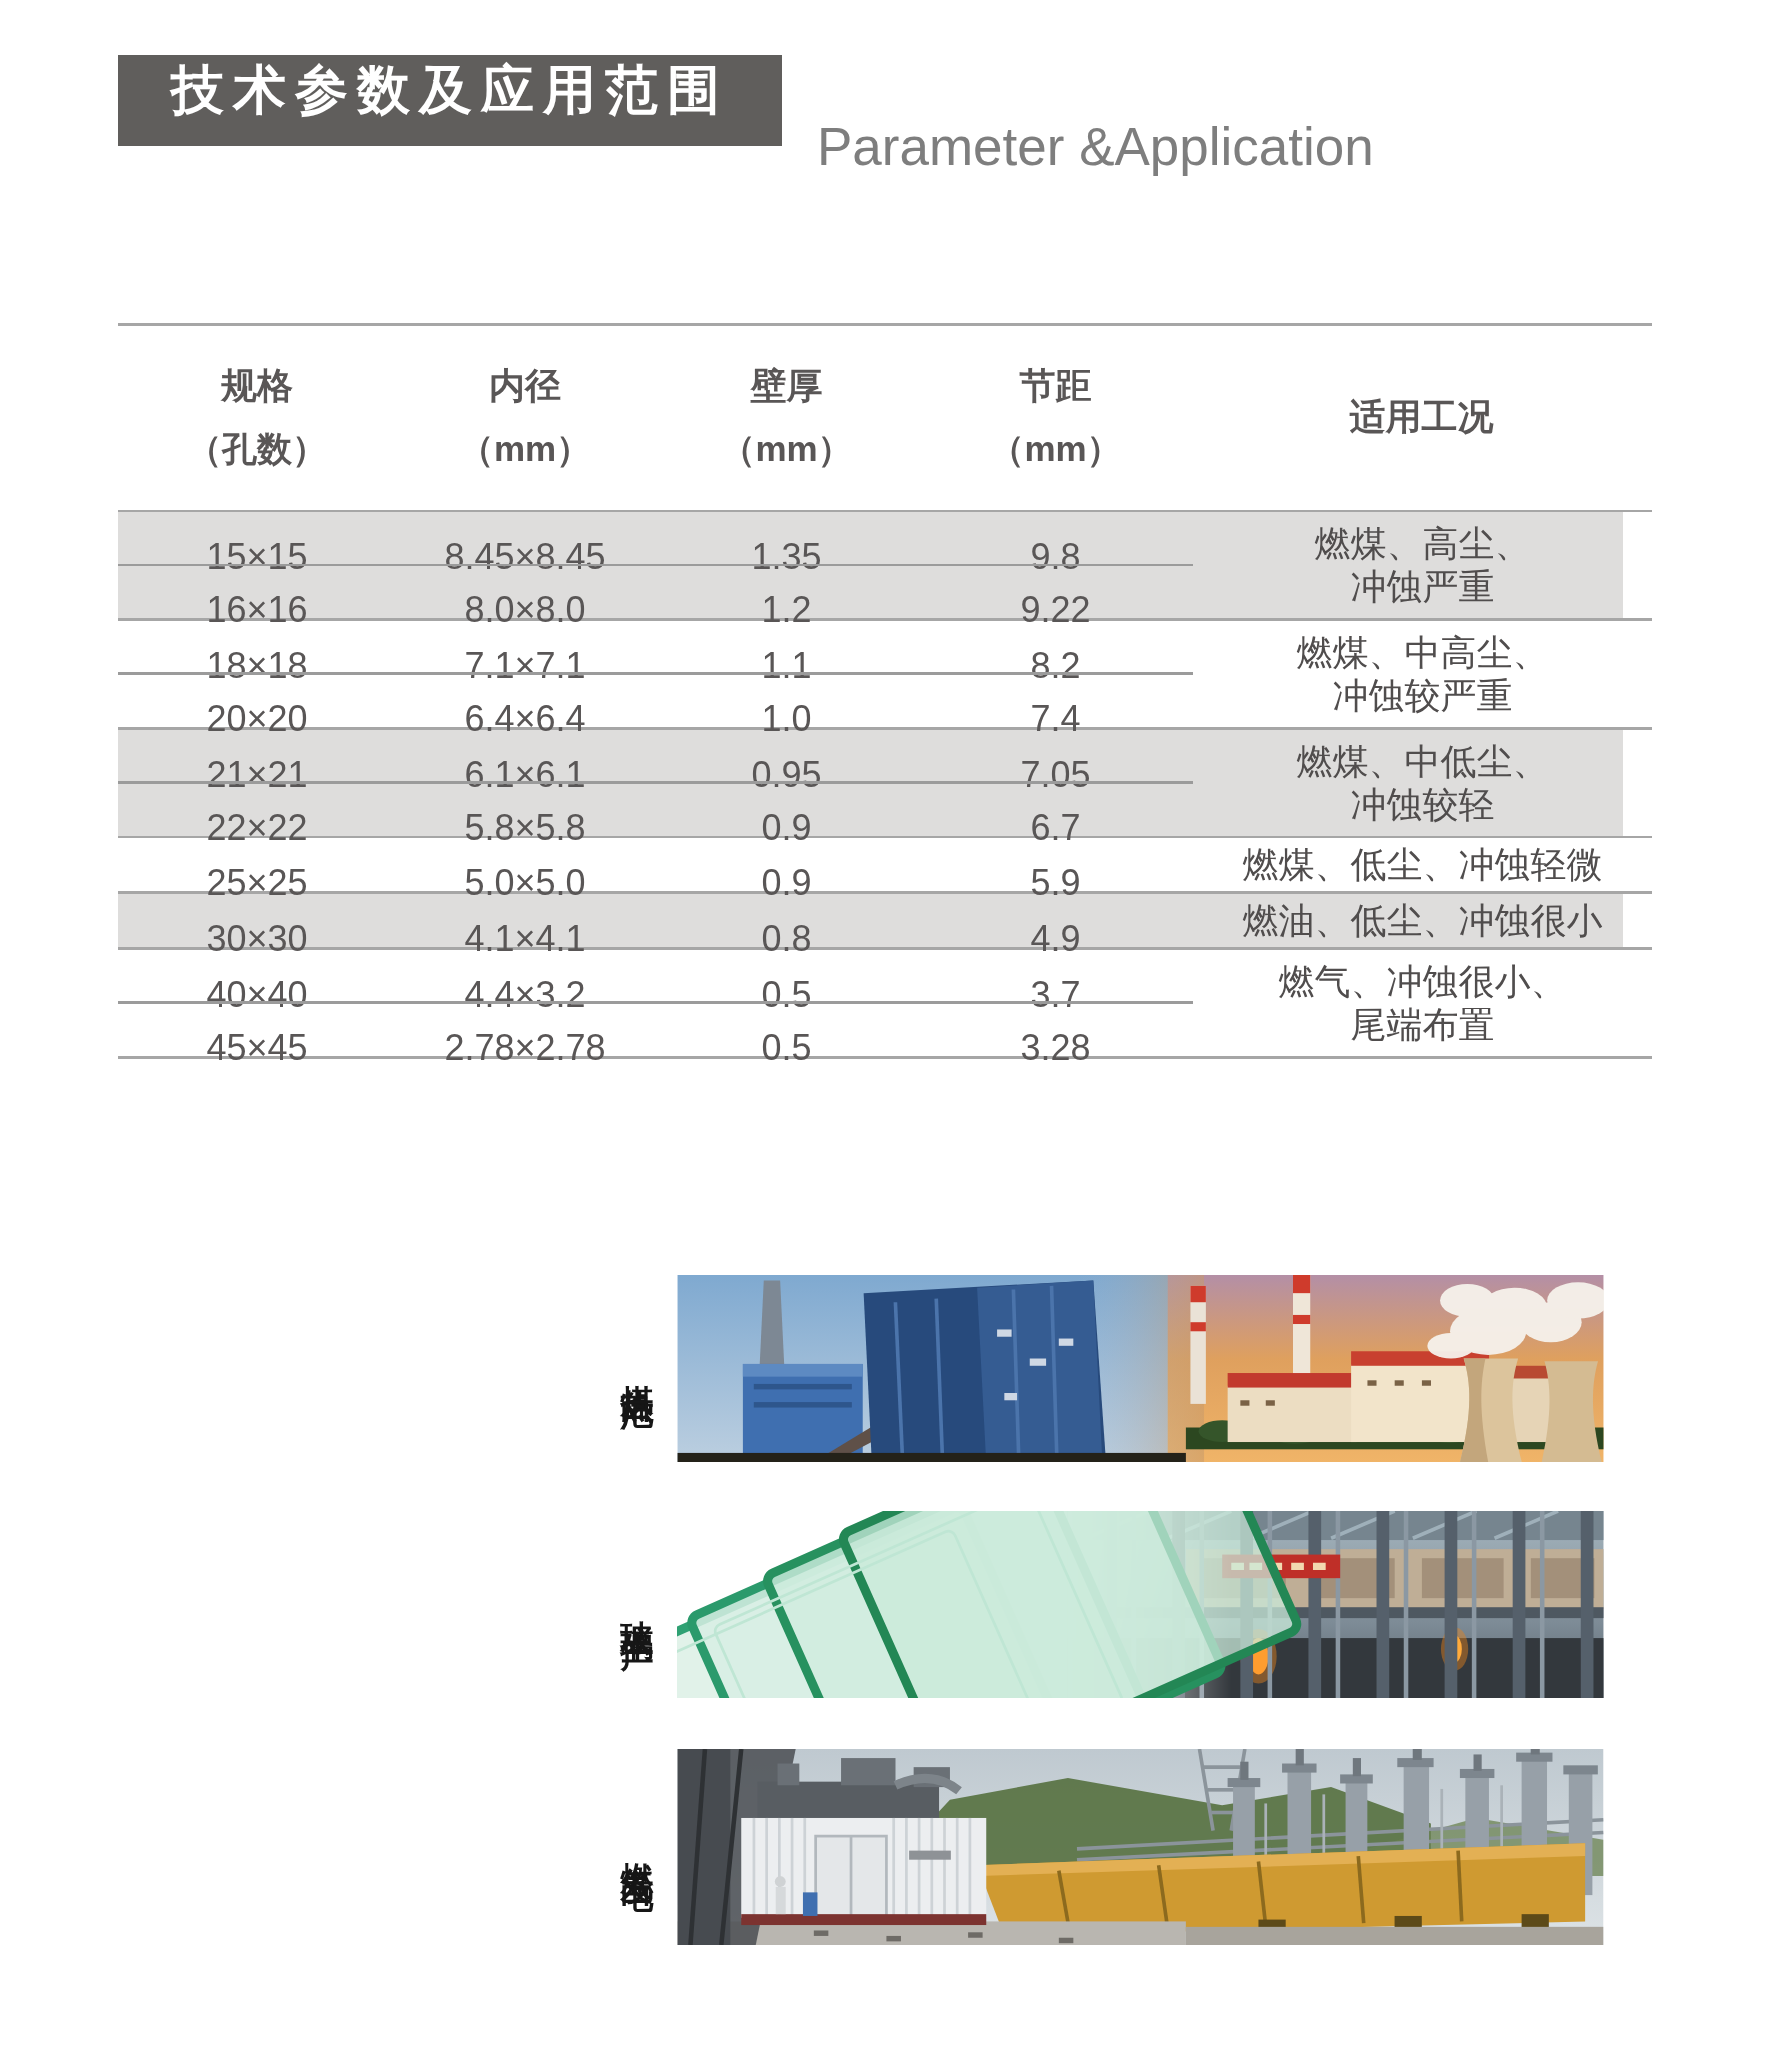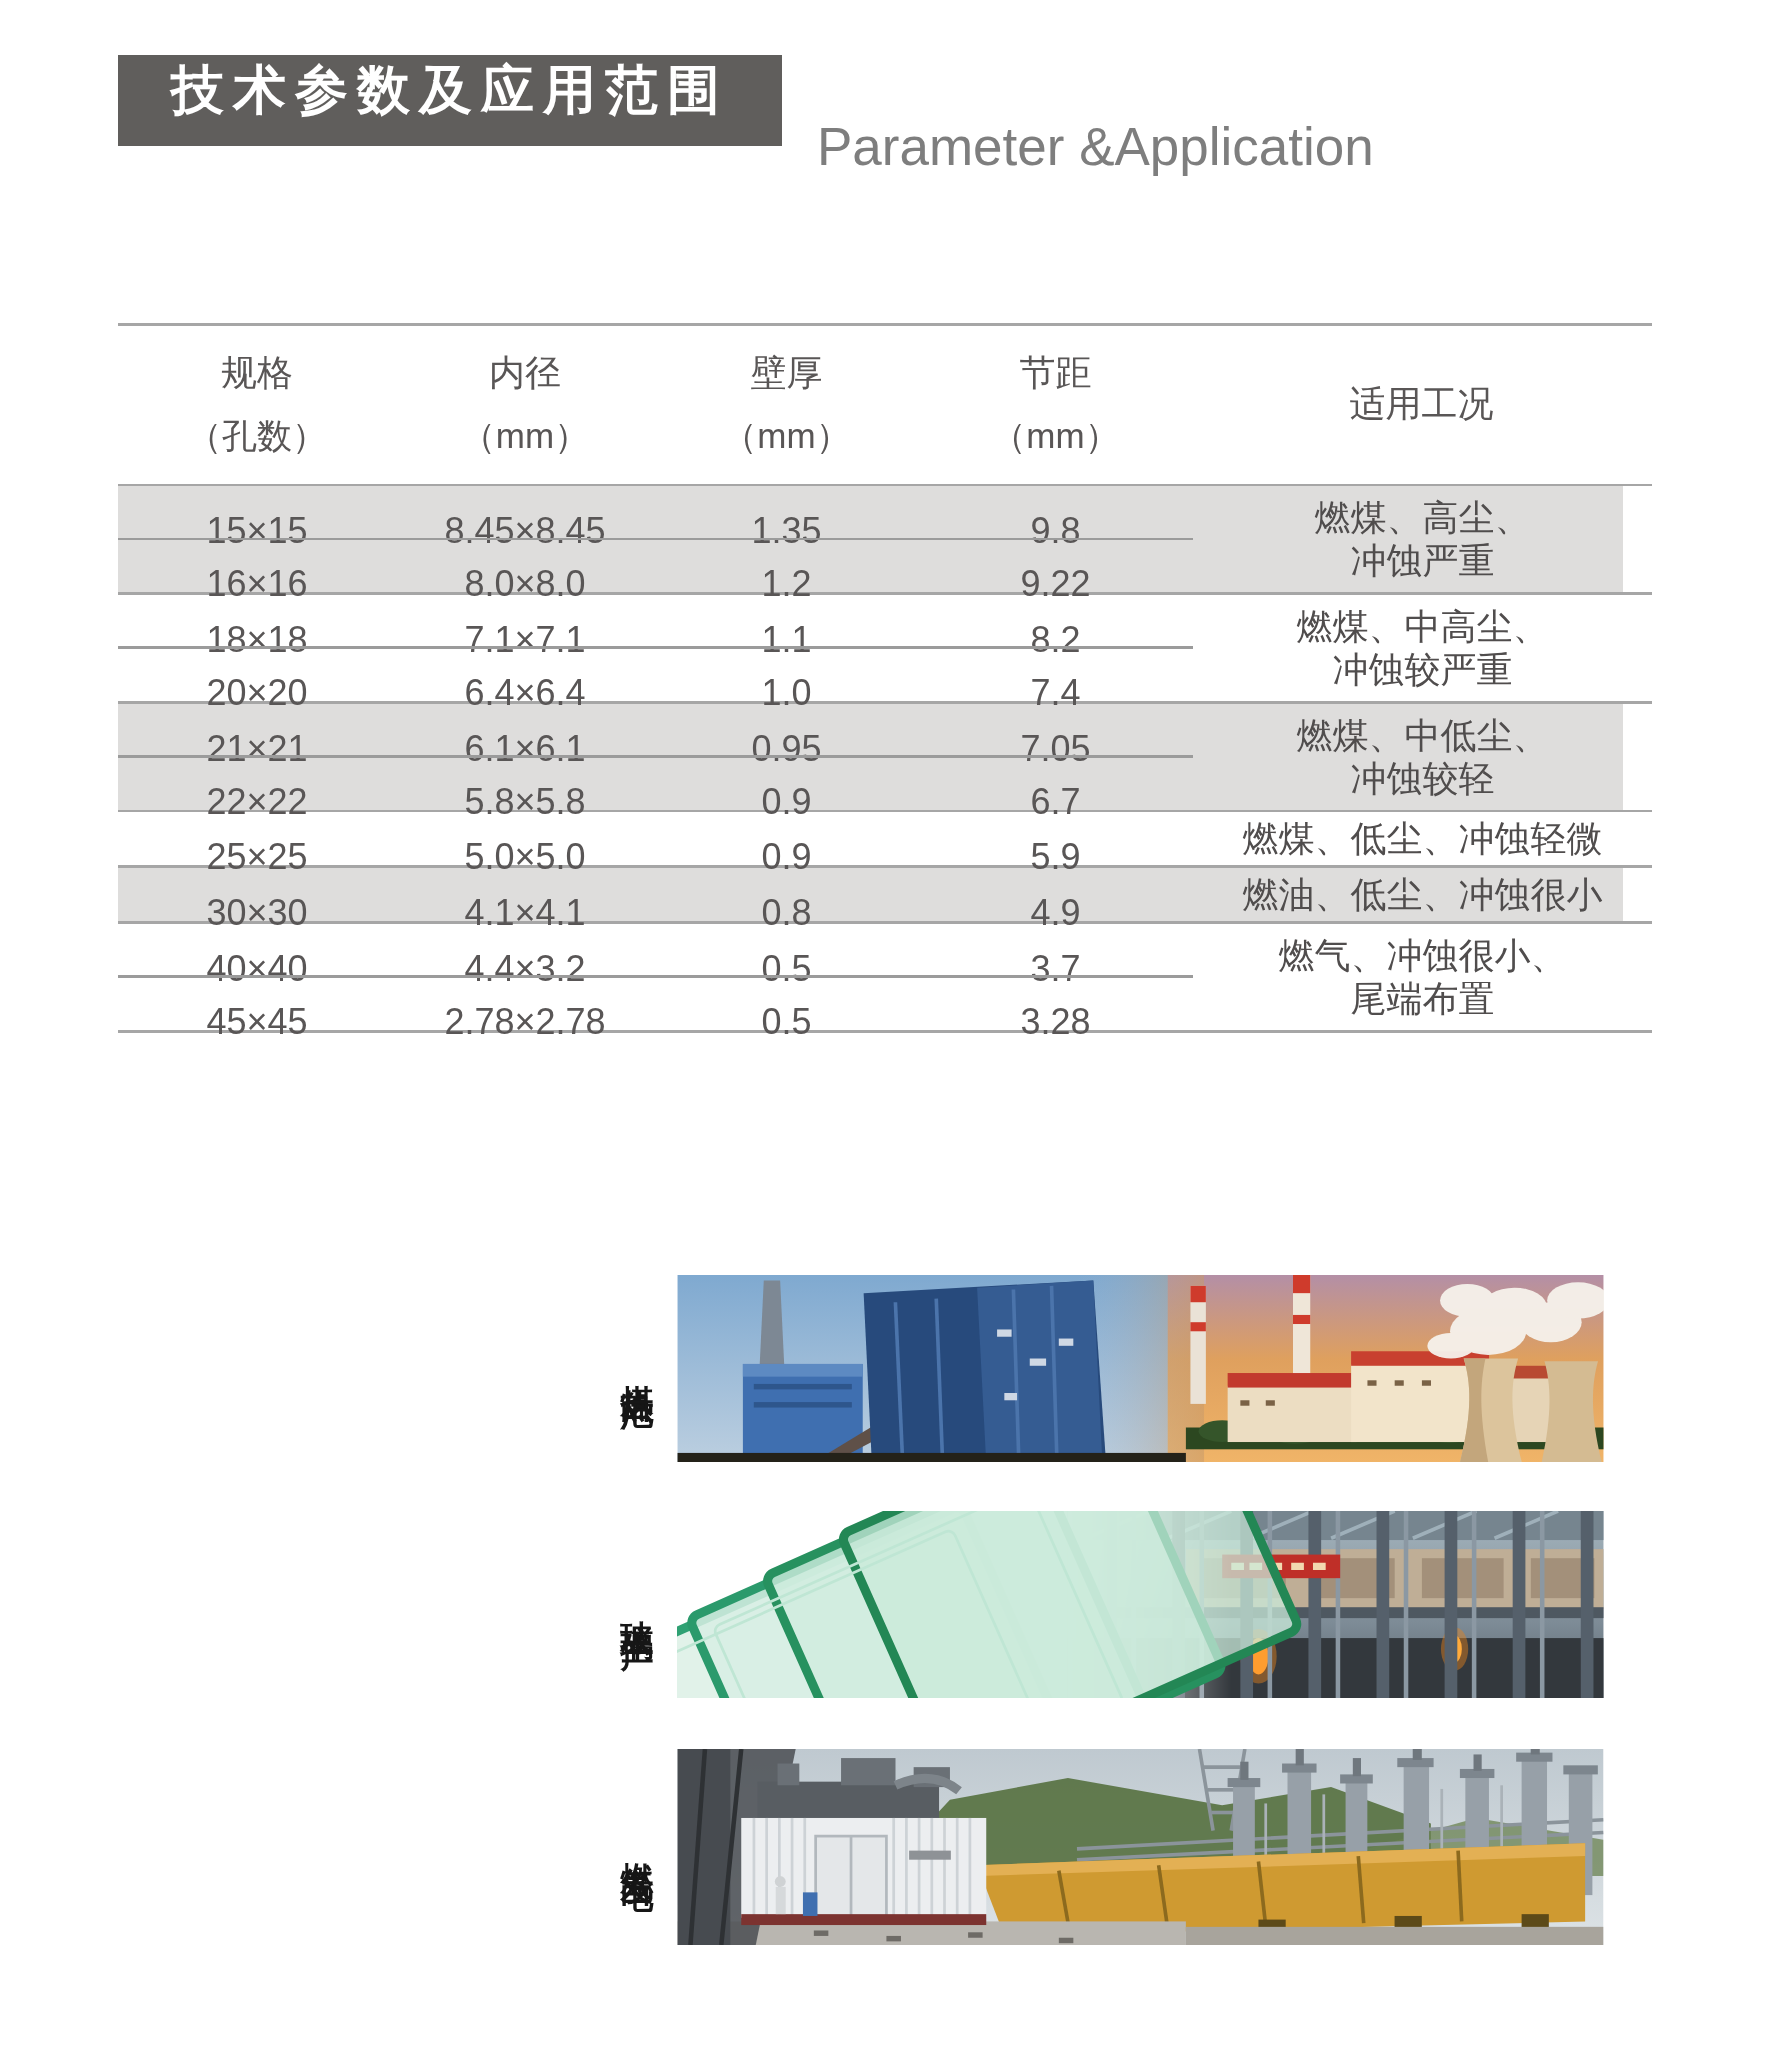--- a/index.html
+++ b/index.html
@@ -8,21 +8,21 @@
 
   
   .banner{position:absolute;left:118px;top:55px;width:664px;height:91px;background:var(--banner-bg,#605e5c);
           display:flex;align-items:flex-start;justify-content:center;}
   .banner-title{font-size:53px;font-weight:700;letter-spacing:9px;color:#ffffff;white-space:nowrap;}
   .banner-en{position:absolute;left:817px;top:68px;font-size:53px;font-weight:400;color:#7e7e7e;white-space:nowrap;margin-top:48px;}
 
   
   .spec-table{position:absolute;left:118px;top:323px;width:1534px;}
   .rule{height:2.7px;background:#a6a6a6;}
-  .thead{height:158px;display:grid;grid-template-columns:278px 258px 265px 273px 459px;align-items:center;}
+  .thead{height:184px;display:grid;grid-template-columns:278px 258px 265px 273px 459px;align-items:center;font-weight:bold;}
   .th{display:flex;flex-direction:column;align-items:center;justify-content:center;gap:14.5px;
       font-size:36px;color:#595656;}
   .th .l2{font-size:35px;}
   .tgroup{display:grid;grid-template-columns:1075px 459px;position:relative;}
   .tgroup.gray::before{content:"";position:absolute;left:0;top:0;bottom:0;width:1505px;background:var(--row-gray,#dedddc);}
   .rows-col,.cond-col{position:relative;z-index:1;}
   .trow{height:53px;display:grid;grid-template-columns:278px 258px 265px 273px;align-items:center;position:relative;}
   .trow + .trow::before{content:"";position:absolute;left:0;top:-1.8px;width:1075px;height:2.7px;background:#9b9b9b;}
   .tcell{text-align:center;font-size:36px;color:#595656;white-space:nowrap;margin-top:24px;}
   .cond-col{display:flex;flex-direction:column;align-items:center;justify-content:center;

